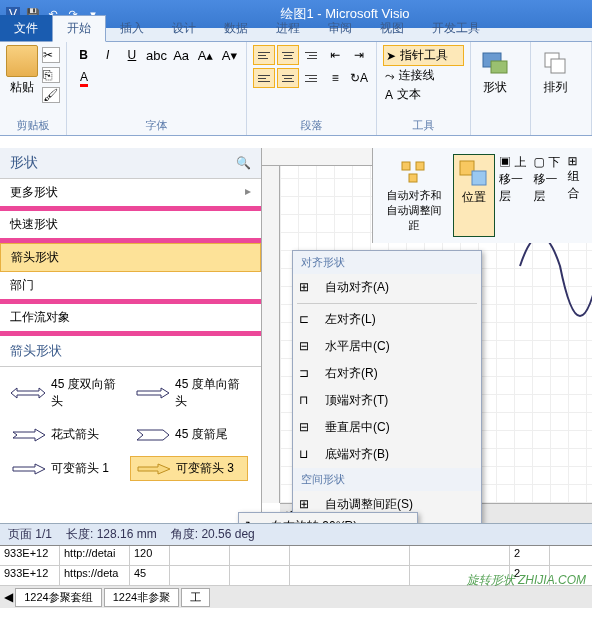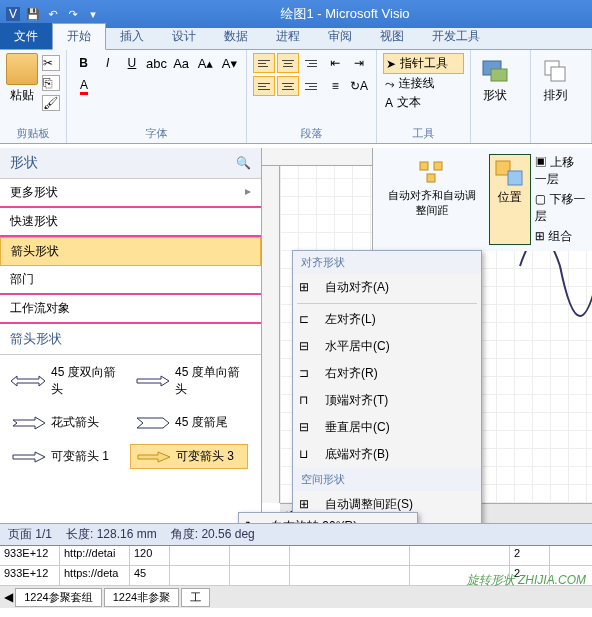--- a/index.html
+++ b/index.html
@@ -1,21 +1,21 @@
 <!DOCTYPE html>
 <html><head>
 <meta charset="utf-8">
 <style>
 *{margin:0;padding:0;box-sizing:border-box;font-family:"Microsoft YaHei",SimSun,sans-serif;font-size:12px;}
 body{width:592px;height:617px;background:#fff;overflow:hidden;position:relative;}
 .titlebar{height:28px;background:linear-gradient(#4a8ae0,#3a7ad0);display:flex;align-items:center;color:#fff;padding:0 4px;}
 .qat{display:flex;gap:2px;align-items:center;}
 .qat-btn{width:18px;height:18px;display:flex;align-items:center;justify-content:center;color:#fff;font-size:11px;}
 .titlebar-title{flex:1;text-align:center;font-size:13px;}
-.ribbon-tabs{height:22px;background:#e6eef8;display:flex;align-items:flex-end;border-bottom:1px solid #8ca8d0;}
+.ribbon-tabs{height:14px;background:#e6eef8;display:flex;align-items:flex-end;border-bottom:1px solid #8ca8d0;}
 .file-tab{background:#1a5cb0;color:#fff;padding:4px 14px;height:26px;display:flex;align-items:center;}
 .ribbon-tab{padding:4px 14px;color:#3a5a8a;cursor:pointer;margin-top:12px;}
 .ribbon-tab.active{background:#f5f8fc;border:1px solid #8ca8d0;border-bottom:1px solid #f5f8fc;margin-bottom:-1px;}
 .ribbon{height:94px;background:#f5f8fc;border-bottom:1px solid #8ca8d0;display:flex;}
 .ribbon-group{border-right:1px solid #cdd8e8;padding:3px 6px;display:flex;flex-direction:column;position:relative;}
 .ribbon-group-label{position:absolute;bottom:2px;left:0;right:0;text-align:center;color:#5a7aaa;font-size:11px;}
 .clipboard-group{width:70px;}
 .paste-btn{display:flex;flex-direction:column;align-items:center;gap:2px;}
 .paste-icon{width:32px;height:32px;background:linear-gradient(#f8d080,#e8b050);border:1px solid #c09030;border-radius:2px;}
 .clip-side{display:flex;flex-direction:column;gap:4px;margin-top:2px;}
@@ -33,39 +33,39 @@
 .align-lines{display:flex;flex-direction:column;gap:2px;}
 .align-lines span{display:block;width:12px;height:1px;background:#444;}
 .tools-group{width:110px;}
 .tool-row{display:flex;align-items:center;gap:4px;padding:1px 2px;}
 .tool-row.sel{border:1px solid #f0b020;background:#fde8b8;}
 .shape-group{width:70px;display:flex;align-items:flex-start;}
 .big-btn{display:flex;flex-direction:column;align-items:center;padding:2px;}
 .shapes-pane{position:absolute;left:0;top:148px;width:262px;bottom:94px;background:#fff;border-right:1px solid #aaa;}
 .shapes-header{background:#eef2f8;padding:6px 10px;border-bottom:1px solid #ccc;display:flex;justify-content:space-between;align-items:center;}
 .shapes-header h3{font-size:14px;color:#3a5a8a;font-weight:normal;}
-.shape-cat{padding:5px 10px;border-bottom:2px solid #ec4899;cursor:pointer;display:flex;justify-content:space-between;}
+.shape-cat{padding:5px 10px;border-bottom:5px solid #ec4899;cursor:pointer;display:flex;justify-content:space-between;}
 .shape-cat.sel{background:#fde298;border:1px solid #e8b040;}
 .shape-cat .arrow{color:#888;}
 .shape-section-h{padding:6px 10px;color:#3a5a8a;font-size:13px;border-bottom:1px solid #ccc;}
 .shape-grid{padding:6px;}
 .shape-row{display:flex;gap:6px;margin-bottom:10px;}
 .shape-item{display:flex;align-items:center;gap:4px;width:118px;padding:3px;}
 .shape-item.sel{background:#fde298;border:1px solid #e8b040;}
 .arrow-glyph{width:38px;height:14px;display:flex;align-items:center;}
 .canvas-area{position:absolute;left:262px;top:148px;right:0;bottom:94px;background:#fff;}
 .ruler-h{height:18px;background:#f4f4f4;border-bottom:1px solid #aaa;}
 .ruler-v{position:absolute;left:0;top:18px;width:18px;bottom:20px;background:#f4f4f4;border-right:1px solid #aaa;}
 .canvas{position:absolute;left:18px;top:18px;right:0;bottom:20px;background:repeating-linear-gradient(0deg,#eee,#eee 1px,transparent 1px,transparent 18px),repeating-linear-gradient(90deg,#eee,#eee 1px,transparent 1px,transparent 18px);}
 .page-tabs{position:absolute;left:18px;right:0;bottom:0;height:20px;background:#e8e8e8;display:flex;align-items:center;padding:0 6px;gap:6px;border-top:1px solid #aaa;}
 .page-tab{background:#fff;border:1px solid #aaa;padding:1px 8px;font-size:11px;}
 .arrange-panel{position:absolute;right:0;top:148px;width:220px;background:#f5f8fc;border-left:1px solid #aaa;padding:6px;display:flex;gap:4px;}
 .arrange-big{display:flex;flex-direction:column;align-items:center;padding:4px;gap:2px;}
 .arrange-big.sel{border:1px solid #14532d;background:#fde8b8;}
-.arrange-side{display:flex;flex-direction:column;gap:3px;font-size:11px;}
+.arrange-side{display:flex;flex-direction:row;gap:3px;font-size:11px;}
 .dropdown-menu{position:absolute;background:#f4f4f4;border:1px solid #9aa8c0;box-shadow:2px 2px 5px rgba(0,0,0,0.3);min-width:180px;}
 .menu-section{color:#5a7aaa;padding:4px 8px;font-size:11px;background:#eef2f8;}
 .menu-item{padding:5px 10px 5px 32px;position:relative;cursor:pointer;display:flex;justify-content:space-between;align-items:center;}
 .menu-item:hover,.menu-item.hov{background:#fde8b8;border:1px solid #f0b020;padding:4px 9px 4px 31px;}
 .menu-item .mi-icon{position:absolute;left:6px;width:16px;height:16px;}
 .menu-item .sub-arrow{font-size:9px;color:#555;}
 .menu-sep{height:1px;background:#ccc;margin:2px 4px;}
 .align-menu{right:110px;top:250px;width:190px;}
 .rotate-sub{left:238px;top:512px;width:140px;}
 .statusbar{position:absolute;left:0;bottom:72px;right:0;height:22px;background:#dfe8f4;border-top:1px solid #9ab;display:flex;align-items:center;padding:0 8px;gap:14px;color:#335;}

